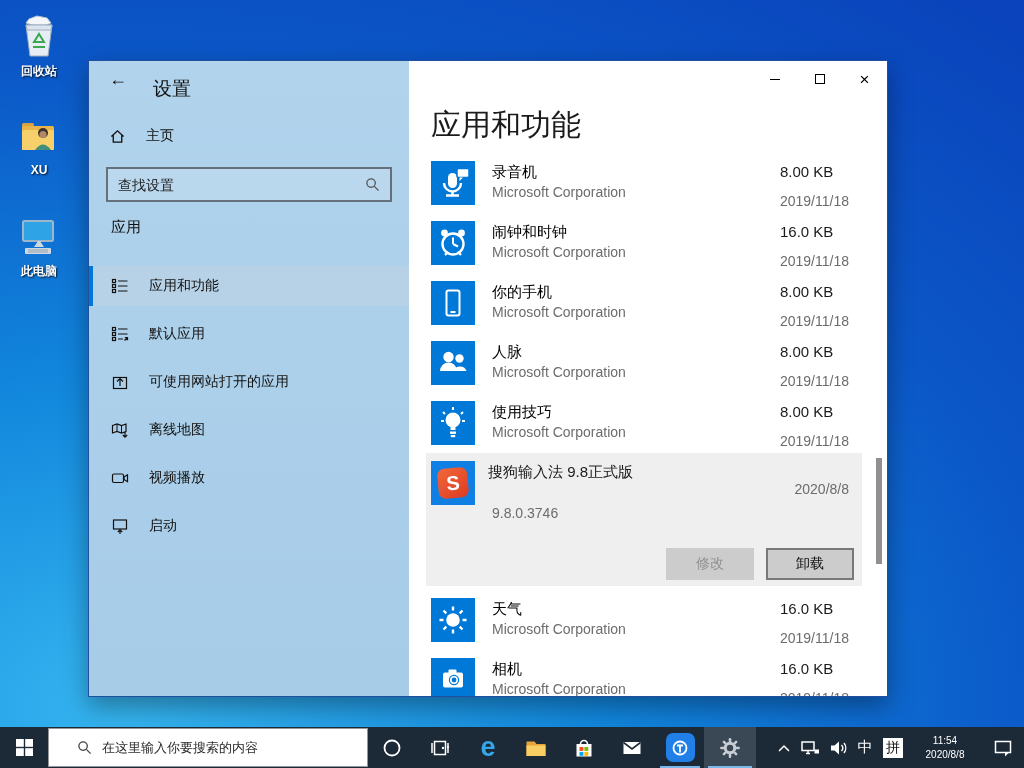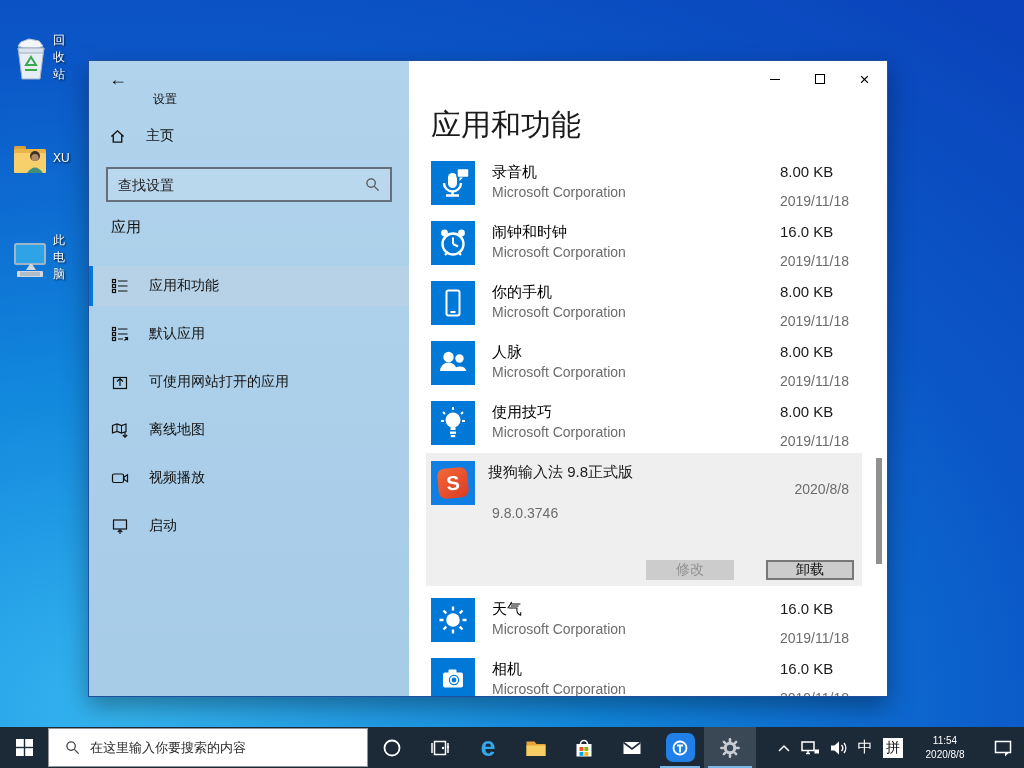--- a/index.html
+++ b/index.html
@@ -3,31 +3,31 @@
 <meta charset="utf-8">
 <style>
   * { margin:0; padding:0; box-sizing:border-box; }
   html,body { width:1024px; height:768px; overflow:hidden;
     font-family:"Liberation Sans","DejaVu Sans",sans-serif; }
   .desktop { position:absolute; inset:0;
     background:radial-gradient(130% 120% at 12% 92%, #35b5f0 0%, #1186dc 36%, #0b57c8 70%, #0a43bb 100%); }
 
   
   .desk-icons { position:absolute; left:9px; top:6px; }
-  .d-item { width:60px; height:100px; display:flex; flex-direction:row; align-items:center; }
+  .d-item { width:60px; height:100px; display:flex; flex-direction:column; align-items:center;font-weight:bold; }
   .d-item .d-ic { width:46px; height:46px; margin-top:8px; display:flex; align-items:center; justify-content:center; }
   .d-label { color:#fff; font-size:12px; margin-top:3px; text-shadow:1px 1px 2px rgba(0,0,0,.85); }
 
   
   .win { position:absolute; left:88px; top:60px; width:800px; height:637px;
     background:#fff; border:1px solid #1f4f9e; box-shadow:0 10px 24px rgba(0,0,0,.35); }
   .sidebar { position:absolute; left:0; top:0; bottom:0; width:320px;
     background:linear-gradient(180deg,#b1d3ec 0%, #a7cce8 100%); }
   .back-btn { position:absolute; left:20px; top:8px; font-size:18px; color:#111; cursor:default; }
-  .win-title { position:absolute; left:64px; top:30px; font-size:12px; color:#111; }
+  .win-title { position:absolute; left:64px; top:15px; font-size:19px; color:#111; }
   .home-row { position:absolute; left:20px; top:66px; display:flex; align-items:center; gap:20px; }
   .home-row .lbl { font-size:14px; color:#111; }
   .search-box { position:absolute; left:17px; top:106px; width:286px; height:35px;
     border:2px solid #64707c; background:rgba(255,255,255,.14); display:flex; align-items:center; }
   .search-box input { flex:1; border:none; outline:none; background:transparent; font-size:14px;
     color:#1f1f1f; padding-left:10px; font-family:inherit; }
   .search-box input::placeholder { color:#1f1f1f; opacity:1; }
   .search-box .mag { margin-right:10px; }
   .section-label { position:absolute; left:22px; top:157px; font-size:15px; font-weight:normal; color:#111; }
   .nav { position:absolute; left:0; right:0; top:205px; }
@@ -52,34 +52,34 @@
   .app-pub { font-size:14px; line-height:19px; color:#6c6c6c; margin-top:1px; }
   .app-meta { text-align:left; padding-top:1px; }
   .app-size { font-size:15px; line-height:20px; color:#1b1b1b; }
   .app-date { font-size:14px; line-height:19px; color:#6c6c6c; margin-top:10px; }
   .expanded { position:relative; margin:-8px -13px 12px -5px; height:133px; background:#efefef; }
   .expanded .tile { position:absolute; left:5px; top:8px; }
   .exp-name { position:absolute; left:62px; top:10px; font-size:15px; color:#1b1b1b; }
   .exp-date { position:absolute; right:13px; top:28px; font-size:14px; color:#6c6c6c; }
   .exp-ver  { position:absolute; left:66px; top:52px; font-size:14px; color:#6c6c6c; }
   .exp-btns { position:absolute; right:8px; bottom:6px; display:flex; gap:12px; }
-  .btn { width:88px; height:20px; display:flex; align-items:center; justify-content:center; font-size:14px;margin-left:20px; }
+  .btn { width:88px; height:32px; display:flex; align-items:center; justify-content:center; font-size:14px; }
   .btn-modify { background:#cccccc; color:#919191; }
   .btn-uninstall { background:#cccccc; color:#111; border:2px solid #787878; }
   .sogou-inner { width:30px; height:30px; border-radius:7px; background:linear-gradient(145deg,#f2683a,#dd3b22);
     transform:rotate(-5deg); display:flex; align-items:center; justify-content:center;
     color:#fff; font-weight:bold; font-size:20px; }
   .scroll-thumb { position:absolute; right:5px; top:397px; width:6px; height:106px; background:#909090; }
 
   
   .taskbar { position:absolute; left:0; right:0; bottom:0; height:41px; background:#1c2a38;
     display:flex; align-items:center; }
   .tb-cell { width:48px; height:41px; display:flex; align-items:center; justify-content:center; position:relative; flex:0 0 auto; }
   .tb-search { width:320px; height:39px; margin-top:0; background:#fff; border:1px solid #93979b;
-    display:flex; align-items:center; padding-left:16px; flex:0 0 auto; }
+    display:flex; align-items:center; padding-left:28px; flex:0 0 auto; }
   .tb-search input { flex:1; border:none; outline:none; background:transparent; font-size:13px;
     color:#2b2b2b; margin-left:10px; font-family:inherit; }
   .tb-search input::placeholder { color:#2b2b2b; opacity:1; }
   .running::after { content:''; position:absolute; left:4px; right:4px; bottom:0; height:2px; background:#79b8e8; }
   .cell-active { background:#3a4754; width:52px; }
   .edge-e { color:#35a6e8; font-size:27px; font-weight:bold; line-height:1; }
   .blued-inner { width:29px; height:29px; border-radius:7px; background:#2180e8; display:flex; align-items:center; justify-content:center; }
   .tray { margin-left:auto; display:flex; align-items:center; height:41px; }
   .tray .t-cell { height:41px; display:flex; align-items:center; justify-content:center; position:relative; }
   .t-chev { width:24px; } .t-net { width:28px; } .t-vol { width:28px; }

